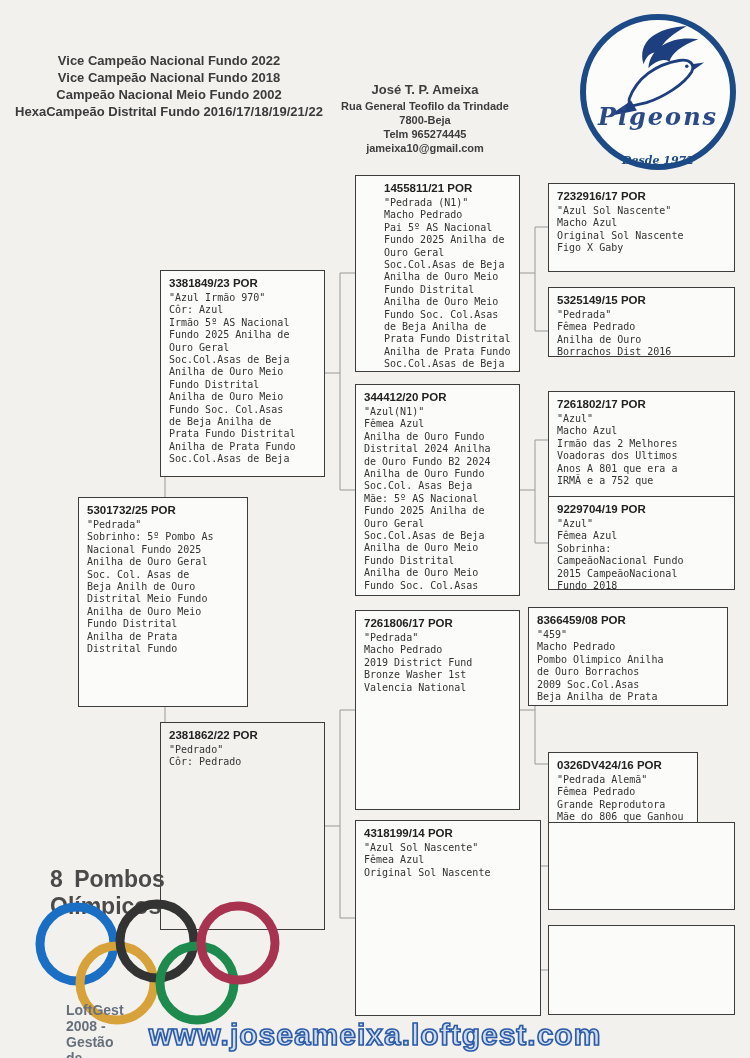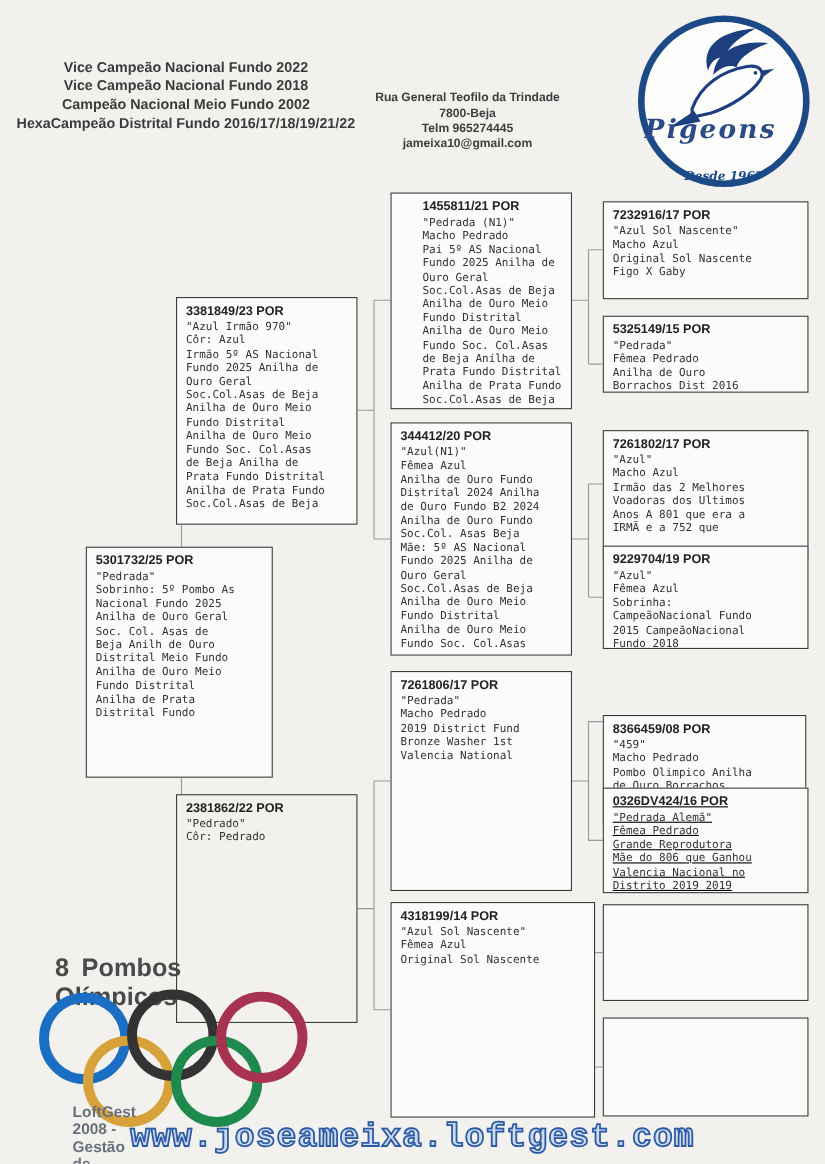--- a/index.html
+++ b/index.html
@@ -26,21 +26,21 @@
   .contact .line{font-size:11px;line-height:14px;}
 
   
   .logo{
     position:absolute;left:580px;top:14px;width:156px;height:156px;
     border:6px solid #1c4a86;border-radius:50%;
     background:#fcfcfb;box-sizing:border-box;
   }
   .logo svg.dove{position:absolute;left:14px;top:4px;}
   .logo .script{
-    position:absolute;left:0;top:82px;width:144px;
+    position:absolute;left:0;top:82px;width:144px;text-align:center;
     font-family:"DejaVu Serif", serif;font-style:italic;font-weight:bold;
     font-size:24px;color:#2a4b85;letter-spacing:2px;
   }
   .logo .brand{
     position:absolute;left:0;top:108px;width:144px;text-align:center;
     font-weight:bold;font-size:26px;letter-spacing:1px;color:#6b6b6b;
   }
   .logo .since{
     position:absolute;left:0;top:134px;width:144px;text-align:center;
     font-family:"DejaVu Serif", serif;font-style:italic;font-weight:bold;
@@ -62,22 +62,22 @@
   .b-sire{left:160px;top:270px;width:165px;height:207px;}
   .b-dam{left:160px;top:722px;width:165px;height:208px;background:transparent;}
   .b-g3-1{left:355px;top:175px;width:165px;height:197px;padding-left:28px;}
   .b-g3-2{left:355px;top:384px;width:165px;height:212px;}
   .b-g3-3{left:355px;top:610px;width:165px;height:200px;}
   .b-g3-4{left:355px;top:820px;width:186px;height:196px;}
   .b-g4-1{left:548px;top:183px;width:187px;height:89px;}
   .b-g4-2{left:548px;top:287px;width:187px;height:70px;}
   .b-g4-3{left:548px;top:391px;width:187px;height:118px;}
   .b-g4-4{left:548px;top:496px;width:187px;height:94px;}
-  .b-g4-5{left:548px;top:607px;width:185px;height:99px;margin-top:43px;}
-  .b-g4-6{left:548px;top:716px;width:187px;height:96px;text-decoration:underline;}
+  .b-g4-5{left:528px;top:607px;width:200px;height:99px;}
+  .b-g4-6{left:548px;top:752px;width:150px;height:96px;}
   .b-g4-7{left:548px;top:822px;width:187px;height:88px;}
   .b-g4-8{left:548px;top:925px;width:187px;height:90px;}
 
   .connectors{position:absolute;left:0;top:0;z-index:1;}
 
   
   .olympic{position:absolute;left:0;top:0;z-index:5;}
   .oly-caption{
     position:absolute;left:50px;top:866px;width:230px;
     font-weight:bold;font-size:23px;color:#4a4a4a;word-spacing:5px;
@@ -86,53 +86,53 @@
   .oly-credit{
     position:absolute;left:66px;top:1002px;font-size:14px;color:#66707a;font-weight:bold;
   }
 
   
   .footer-url{
     position:absolute;left:0;top:1018px;width:750px;text-align:center;
     font-weight:bold;font-size:30px;letter-spacing:1px;
     color:#cfdcee;-webkit-text-stroke:1.6px #2b5aa6;
     text-shadow:0 0 1px #2b5aa6;
-    font-family:Liberation Mono, monospace;
   }
 </style>
 </head>
 <body>
 
 <div class="page">
 
   <div class="achievements">
     <div>Vice Campeão Nacional Fundo 2022</div>
     <div>Vice Campeão Nacional Fundo 2018</div>
     <div>Campeão Nacional Meio Fundo 2002</div>
     <div>HexaCampeão Distrital Fundo 2016/17/18/19/21/22</div>
   </div>
 
   <div class="contact">
+    <div class="name">José T. P. Ameixa</div>
     <div class="line">Rua General Teofilo da Trindade</div>
     <div class="line">7800-Beja</div>
     <div class="line">Telm 965274445</div>
     <div class="line">jameixa10@gmail.com</div>
   </div>
 
   <div class="logo">
     <svg class="dove" width="116" height="96" viewBox="0 0 120 100">
       <path d="M45,42 C38,18 58,4 90,2 C70,13 61,23 62,31 C54,27 48,33 45,42 Z" fill="#1e3f7f"></path>
       <path d="M50,46 C52,22 78,12 102,16 C85,22 74,31 72,39 C64,35 56,40 50,46 Z" fill="#1e3f7f"></path>
       <path d="M30,78 C38,56 58,42 82,38 C93,36 99,42 95,50 C87,63 66,76 48,82 L30,86 Z" fill="#fdfdfc" stroke="#1e3f7f" stroke-width="3"></path>
       <path d="M95,42 L108,40 L97,48 Z" fill="#1e3f7f"></path>
       <path d="M32,80 L8,96 L38,90 Z" fill="#1e3f7f"></path>
       <circle cx="90" cy="44" r="1.8" fill="#1e3f7f"></circle>
     </svg>
     <div class="script">Pigeons</div>
-    <div class="since">Desde 1967</div>
+    <div class="since">Desde 1972</div>
   </div>
 
   <svg class="connectors" width="750" height="1058" viewBox="0 0 750 1058">
     <g stroke="#999" stroke-width="1" fill="none">
       <line x1="165" y1="477" x2="165" y2="497"></line>
       <line x1="165" y1="707" x2="165" y2="722"></line>
       <path d="M325,373 H340 M340,273 V490 M340,273 H355 M340,490 H355"></path>
       <path d="M325,826 H340 M340,710 V918 M340,710 H355 M340,918 H355"></path>
       <path d="M520,273 H535 M535,227 V331 M535,227 H548 M535,331 H548"></path>
       <path d="M520,490 H535 M535,440 V543 M535,440 H548 M535,543 H548"></path>

